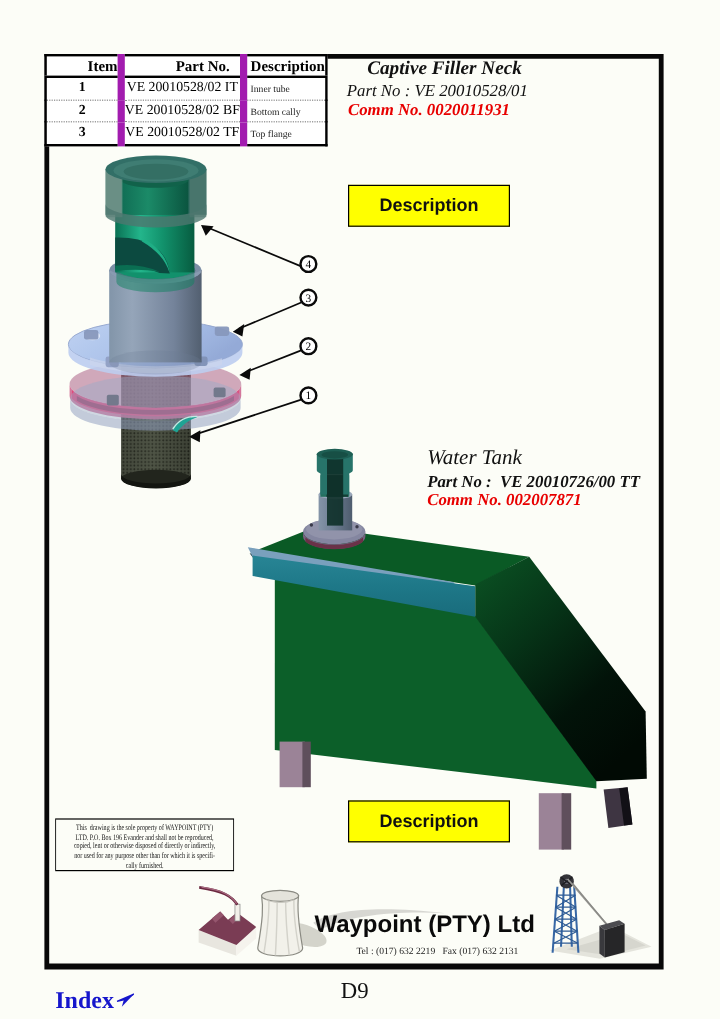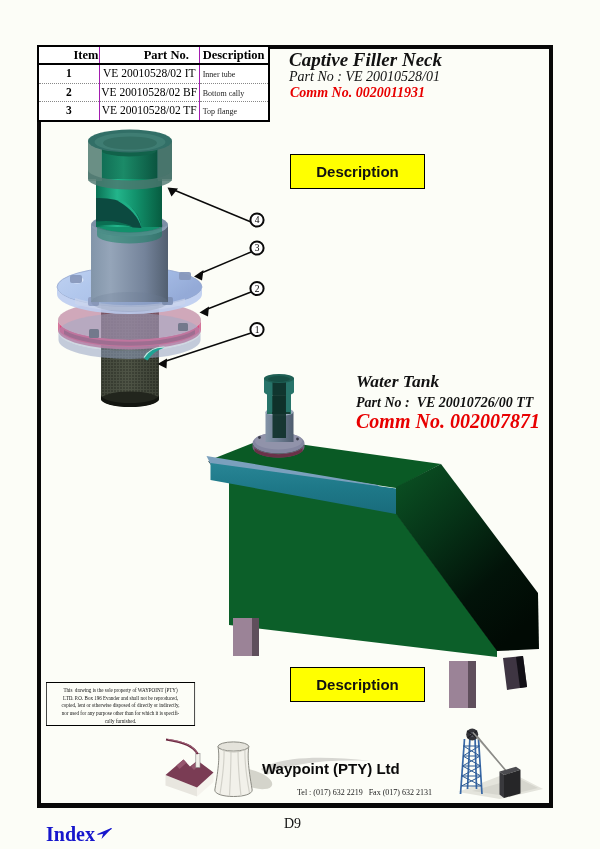--- a/index.html
+++ b/index.html
@@ -1,37 +1,37 @@
 <!DOCTYPE html>
 <html><head>
 <meta charset="utf-8">
 <style>
   html,body{margin:0;padding:0;}
   body{width:600px;height:849px;background:#fcfdf7;font-family:"Liberation Sans",sans-serif;position:relative;overflow:hidden;}
   #frame{position:absolute;left:37px;top:45px;width:516px;height:763px;border:solid #080808;border-width:4px 4px 5px 4px;box-sizing:border-box;}
   #tbl{position:absolute;left:37px;top:45px;width:233px;border-collapse:collapse;font-family:"Liberation Serif",serif;background:#fff;}
-  #tbl td{border-left:1px solid #a21caf;padding:0;}
+  #tbl td{border-left:6px solid #a21caf;padding:0;}
   #tbl tr td:first-child{border-left:none;}
   #tbl{border:2px solid #000;}
   #tbl .hd td{border-bottom:2px solid #000;font-weight:bold;font-size:12.5px;height:16px;line-height:16px;padding-left:34px;}
   #tbl .r td{height:15.7px;line-height:15.7px;border-bottom:1px dotted #888;font-size:11.5px;white-space:nowrap;overflow:hidden;}
   #tbl tr.r:last-child td{border-bottom:none;}
   .c{text-align:center;}
   #tbl td.desc{font-size:8px;color:#222;padding-left:3px !important;vertical-align:top;padding-top:2px !important;}
-  .t1{position:absolute;left:289px;top:49px;font-family:"Liberation Serif",serif;font-weight:bold;font-style:italic;font-size:19px;color:#111;}
+  .t1{position:absolute;left:306px;top:49px;font-family:"Liberation Serif",serif;font-weight:bold;font-style:italic;font-size:16px;color:#111;}
   .t2{position:absolute;left:289px;top:69px;font-family:"Liberation Serif",serif;font-weight:normal;font-style:italic;font-size:14px;color:#111;}
   .t3{position:absolute;left:290px;top:85px;font-family:"Liberation Serif",serif;font-weight:bold;font-style:italic;font-size:14px;color:#e80000;}
-  .w1{position:absolute;left:356px;top:371px;font-family:"Liberation Serif",serif;font-weight:bold;font-style:italic;font-size:17.5px;color:#111;}
+  .w1{position:absolute;left:356px;top:371px;font-family:"Liberation Serif",serif;font-weight:normal;font-style:italic;font-size:17.5px;color:#111;}
   .w2{position:absolute;left:356px;top:395px;font-family:"Liberation Serif",serif;font-weight:bold;font-style:italic;font-size:14px;color:#111;}
-  .w3{position:absolute;left:356px;top:410px;font-family:"Liberation Serif",serif;font-weight:bold;font-style:italic;font-size:20px;color:#e80000;}
+  .w3{position:absolute;left:356px;top:410px;font-family:"Liberation Serif",serif;font-weight:bold;font-style:italic;font-size:14px;color:#e80000;}
   .btn{position:absolute;left:290px;width:135px;height:35px;background:#ffff00;border:1px solid #000;box-sizing:border-box;text-align:center;line-height:33px;font-weight:bold;font-size:15px;color:#111;}
   #legal{position:absolute;left:46px;top:682px;width:207px;height:44px;border:1.5px solid #000;box-sizing:border-box;font-family:"Liberation Serif",serif;font-size:7px;line-height:7.7px;text-align:center;color:#111;padding-top:4px;white-space:nowrap;transform:scaleX(0.72);transform-origin:left top;}
-  #wp{position:absolute;left:262px;top:760px;font-weight:bold;font-size:15px;color:#0a0a0a;}
+  #wp{position:absolute;left:262px;top:760px;font-weight:bold;font-size:20px;color:#0a0a0a;}
   #telfax{position:absolute;left:297px;top:788px;font-family:"Liberation Serif",serif;font-size:8px;color:#222;}
-  #d9{position:absolute;left:284px;top:816px;font-family:"Liberation Serif",serif;font-size:14px;color:#111;}
+  #d9{position:absolute;left:284px;top:816px;font-family:"Liberation Serif",serif;font-size:19px;color:#111;}
   #index{position:absolute;left:46px;top:823px;font-family:"Liberation Serif",serif;font-weight:bold;font-size:20px;color:#1616cc;}
   svg{position:absolute;}
 </style>
 </head>
 <body>
 <div id="frame"></div>
 <table id="tbl" cellspacing="0">
   <tbody>
       <tr class="hd">
         <td class="c" style="width:34px">Item</td>

